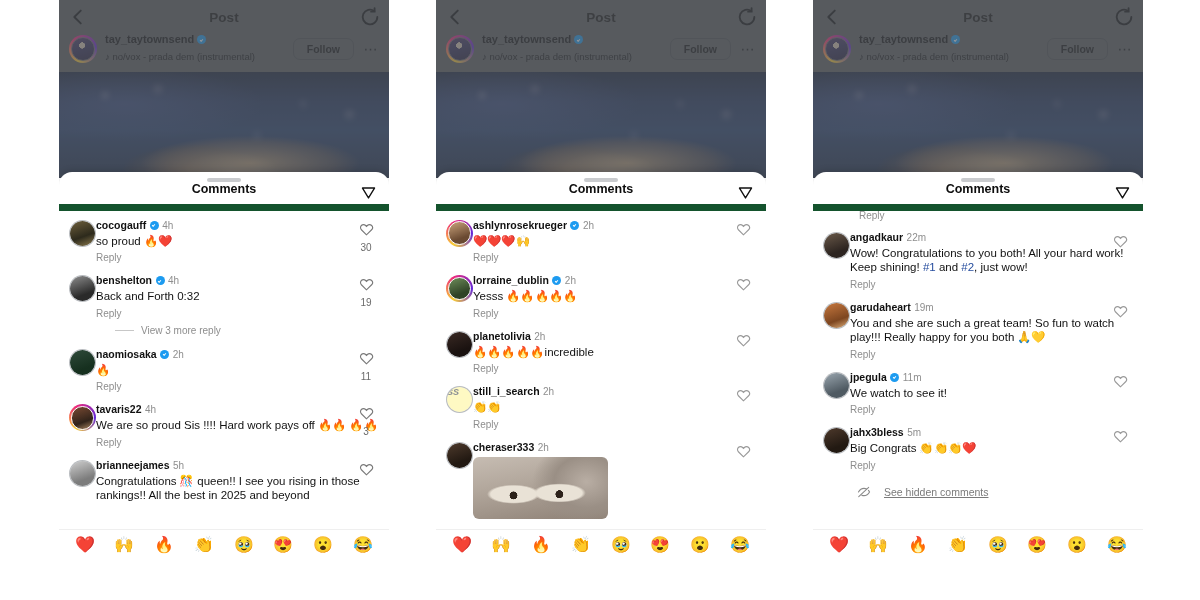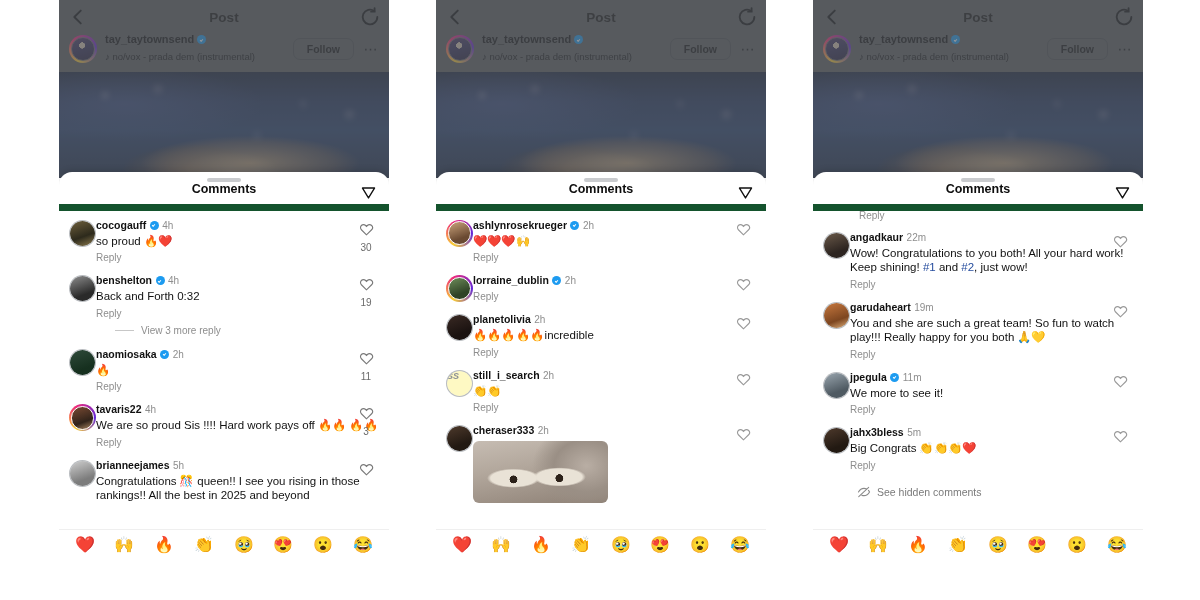--- a/index.html
+++ b/index.html
@@ -193,23 +193,23 @@
     overflow: hidden;
     background:
       radial-gradient(circle 9px at 30% 62%, #2c2119 0 42%, rgba(0,0,0,0) 46%),
       radial-gradient(circle 9px at 64% 60%, #2c2119 0 42%, rgba(0,0,0,0) 46%),
       radial-gradient(ellipse 28% 22% at 30% 60%, #e9e2d6 0 60%, rgba(0,0,0,0) 70%),
       radial-gradient(ellipse 28% 22% at 64% 58%, #e9e2d6 0 60%, rgba(0,0,0,0) 70%),
       radial-gradient(ellipse 40% 70% at 84% 40%, #b9aea4 0%, #9a8f85 60%, rgba(0,0,0,0) 100%),
       linear-gradient(170deg, #c6bcb2 0%, #b2a79c 40%, #8d8075 100%);
   }
   .hidden-row {
-    display: flex; align-items: center; gap: 6px;
+    display: flex; align-items: center; gap: 13px;
     padding: 9px 10px 6px 44px;
-    font-size: 10.5px; color: #7a7a7a;
+    font-size: 10.5px; color: #7a7a7a; text-decoration: underline;
   }
   .eye-off { width: 14px; height: 14px; flex: 0 0 14px; }
 
   
   .emoji-bar {
     flex: 0 0 31px; height: 31px;
     border-top: 1px solid #efefef;
     display: flex; align-items: center; justify-content: space-around;
     padding: 0 6px;
     background: #fff;
@@ -477,20 +477,21 @@
         <div class="cmt">
           <span class="av ringed">
               <i class="t7"></i>
             </span>
           <span class="body">
             <span class="meta">
               <span class="uname">lorraine_dublin</span>
               <span class="verified"></span>
               <span class="time">2h</span>
             </span>
+            <div class="text">Yesss 🔥🔥🔥🔥🔥</div>
             <div class="reply">Reply</div>
           </span>
           <span class="likes">
             <svg class="heart" viewBox="0 0 24 24" fill="none" stroke="#9a9a9a" stroke-width="1.8">
                 <path d="M12 20.5 3.8 12.4a4.8 4.8 0 1 1 6.8-6.8l1.4 1.4 1.4-1.4a4.8 4.8 0 1 1 6.8 6.8z"></path>
               </svg>
           </span>
         </div>
 
         <div class="cmt">
@@ -656,21 +657,21 @@
         <div class="cmt">
           <span class="av">
               <i class="t13"></i>
             </span>
           <span class="body">
             <span class="meta">
               <span class="uname">jpegula</span>
               <span class="verified"></span>
               <span class="time">11m</span>
             </span>
-            <div class="text">We more to see it!</div>
+            <div class="text">We watch to see it!</div>
             <div class="reply">Reply</div>
           </span>
           <span class="likes">
             <svg class="heart" viewBox="0 0 24 24" fill="none" stroke="#9a9a9a" stroke-width="1.8">
                 <path d="M12 20.5 3.8 12.4a4.8 4.8 0 1 1 6.8-6.8l1.4 1.4 1.4-1.4a4.8 4.8 0 1 1 6.8 6.8z"></path>
               </svg>
           </span>
         </div>
 
         <div class="cmt">

